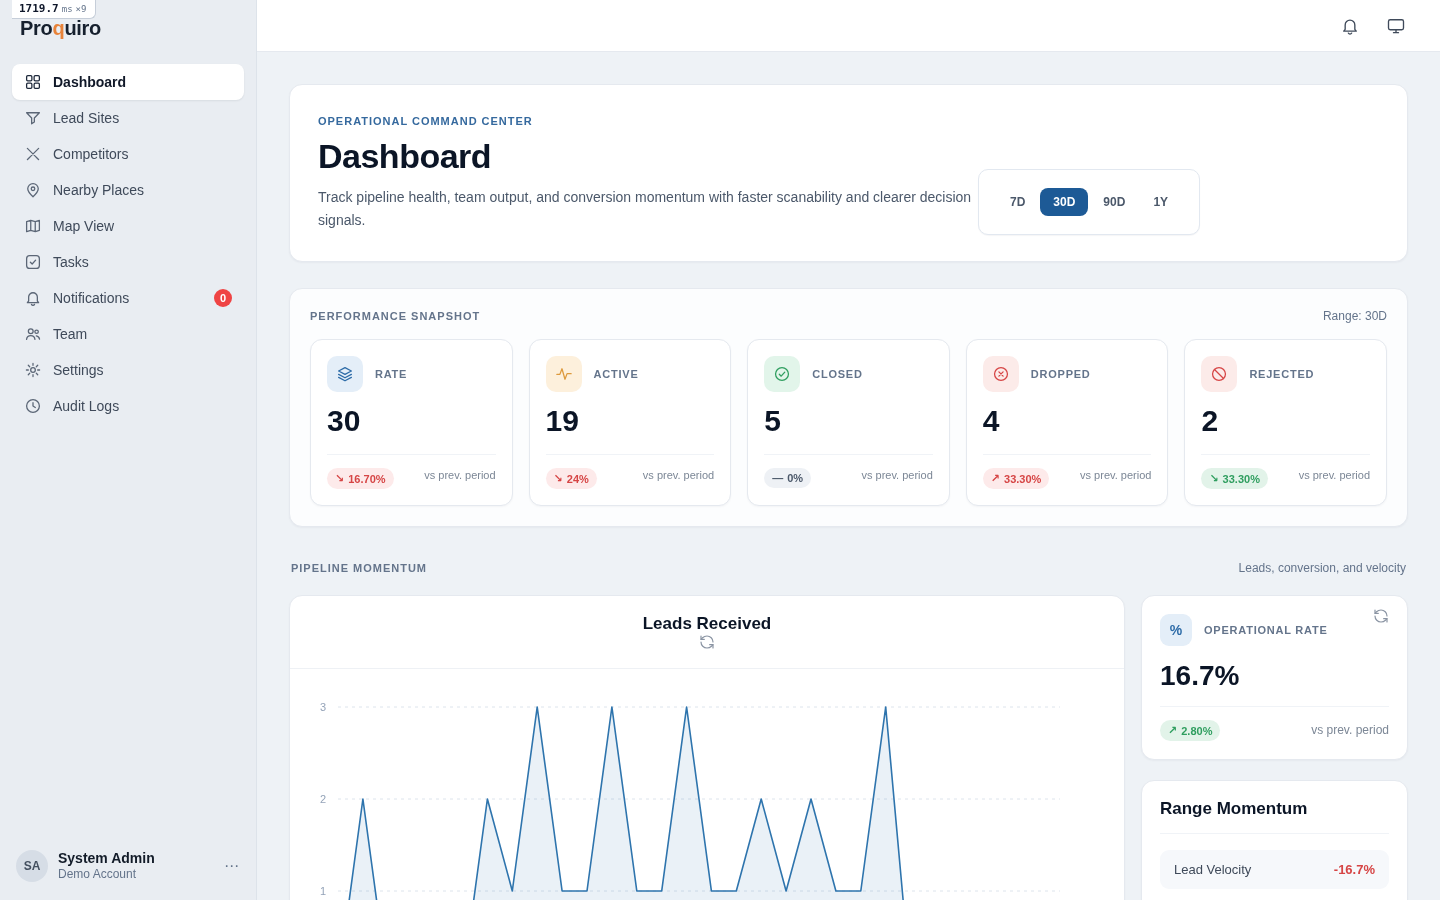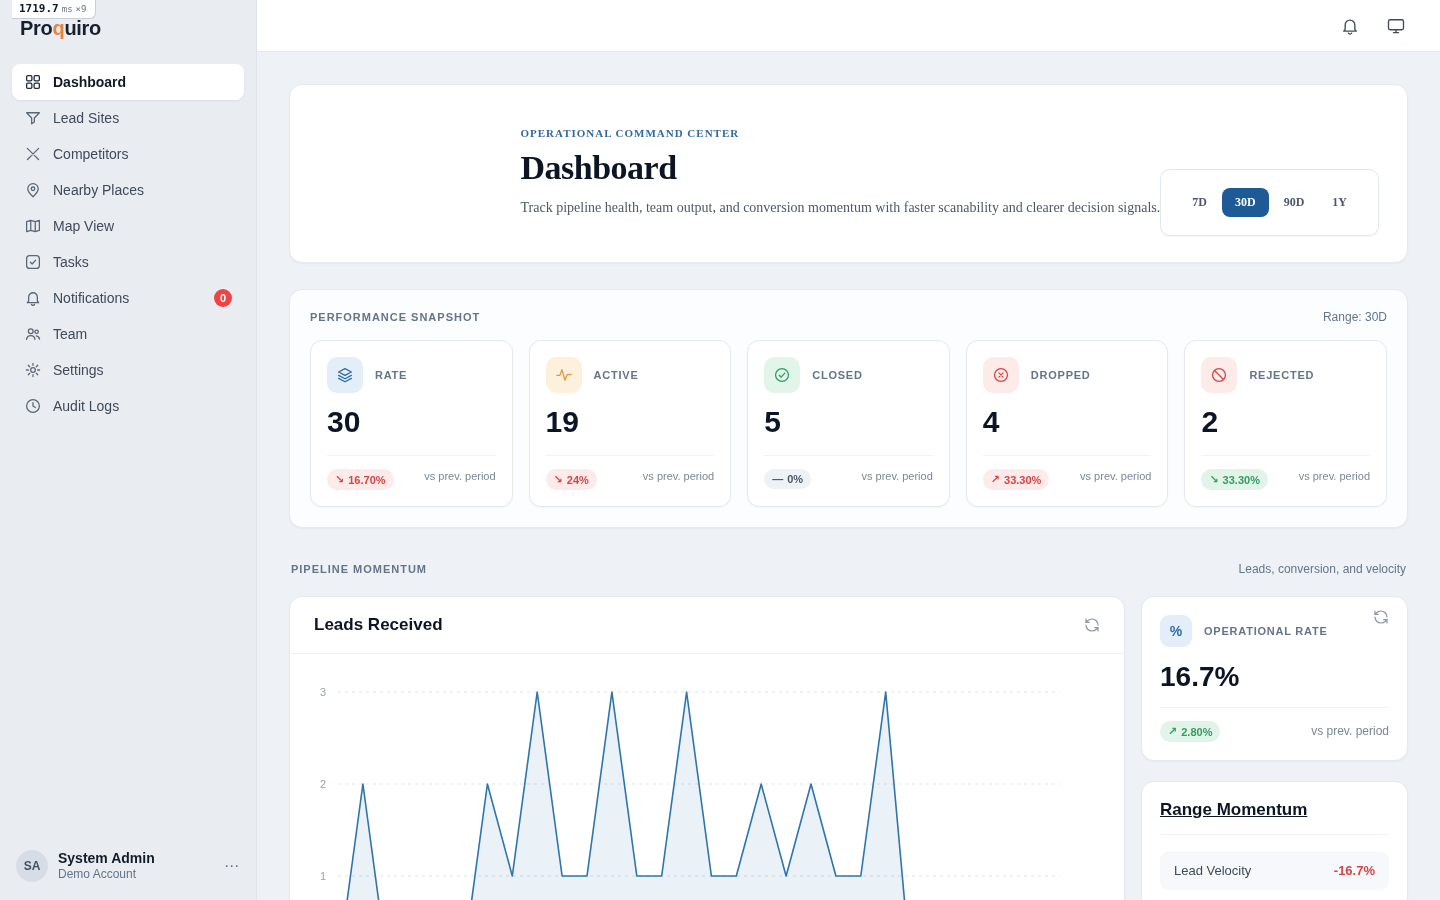--- a/index.html
+++ b/index.html
@@ -61,21 +61,21 @@
   .topbar .ic{ color:#3f4a5a; cursor:pointer; }
 
   .main{ flex:1; overflow:hidden; padding:32px; }
 
   .card{
     background:#fff; border:1px solid #e5e9ef; border-radius:13px;
     box-shadow:0 1px 2px rgba(15,23,42,.04);
   }
 
   
-  .header-card{ padding:26px 28px; display:flex; align-items:center; justify-content:flex-end;font-family:Liberation Serif, serif; }
+  .header-card{ padding:26px 28px; display:flex; align-items:center; justify-content:flex-start; }
   .eyebrow{ font-size:11px; font-weight:700; letter-spacing:.09em; color:#35699e; margin-bottom:10px; }
   .page-title{ font-size:34px; font-weight:700; letter-spacing:-0.5px; color:#0b1526; margin-bottom:10px; }
   .page-desc{ font-size:14px; line-height:1.6; color:#4b586a; max-width:660px; }
   .range-switch{
     display:flex; gap:2px; background:#fff; border:1px solid #e2e8f0; border-radius:10px;
     padding:18px; box-shadow:0 1px 1px rgba(15,23,42,.04); align-self:flex-start; margin-top:58px;
   }
   .range-btn{
     border:none; background:transparent; font-family:inherit; font-size:12px; font-weight:700;
     color:#4b586a; padding:7px 13px; border-radius:8px; cursor:pointer;
@@ -107,37 +107,37 @@
   }
   .badge-red{ background:#fdeaea; color:#d64545; }
   .badge-green{ background:#e2f3e9; color:#2f9e5f; }
   .badge-gray{ background:#eef1f5; color:#4b586a; }
   .compare{ font-size:11px; color:#7c8796; text-align:right; line-height:1.4; }
 
   
   .momentum-head{ margin:34px 2px 20px 2px; display:flex; align-items:center; justify-content:space-between; }
   .momentum-grid{ display:grid; grid-template-columns:1fr 267px; gap:16px; align-items:start; }
   .chart-card{ min-height:620px; }
-  .chart-head{ display:flex; align-items:center; justify-content:space-between; padding:18px 24px; border-bottom:1px solid #eef1f5; }
+  .chart-head{ display:flex; align-items:center; justify-content:space-between; padding:18px 24px; border-bottom:1px solid #eef1f5;flex-direction:column; }
   .chart-title{ font-size:17px; font-weight:700; color:#0b1526; }
   .refresh{ color:#8a94a3; cursor:pointer; }
   .chart-body{ padding:8px 0 0 0; }
 
   .conv-card{ padding:18px; }
   .conv-top{ display:flex; align-items:center; gap:12px; }
   .conv-ic{ width:32px; height:32px; border-radius:9px; background:#e4eef8; color:#2e6ca8;
     font-size:14px; font-weight:700; display:flex; align-items:center; justify-content:center; }
   .conv-label{ font-size:11px; font-weight:700; letter-spacing:.07em; color:#64748b; }
   .conv-refresh{ margin-left:auto; align-self:flex-start; margin-top:-6px; }
   .conv-value{ font-size:28px; font-weight:800; color:#0b1526; margin-top:14px; }
   .conv-foot{ display:flex; align-items:center; justify-content:space-between; margin-top:14px; padding-top:13px; border-top:1px solid #f0f3f7; }
   .conv-foot .compare{ font-size:12px; }
 
   .rm-card{ margin-top:20px; padding:18px; min-height:220px; }
-  .rm-title{ font-size:17px; font-weight:700; color:#0b1526; padding-bottom:14px; border-bottom:1px solid #f0f3f7;text-decoration:underline; }
+  .rm-title{ font-size:17px; font-weight:700; color:#0b1526; padding-bottom:14px; border-bottom:1px solid #f0f3f7; }
   .rm-row{
     margin-top:16px; background:#f6f8fb; border-radius:9px; padding:12px 14px;
     display:flex; align-items:center; justify-content:space-between;
   }
   .rm-label{ font-size:13px; color:#3f4a5a; font-weight:500; }
   .rm-value{ font-size:13px; font-weight:700; color:#d64545; }
 
   .ic{ display:inline-flex; }
   svg.i{ width:18px; height:18px; }
   svg.i16{ width:16px; height:16px; }

